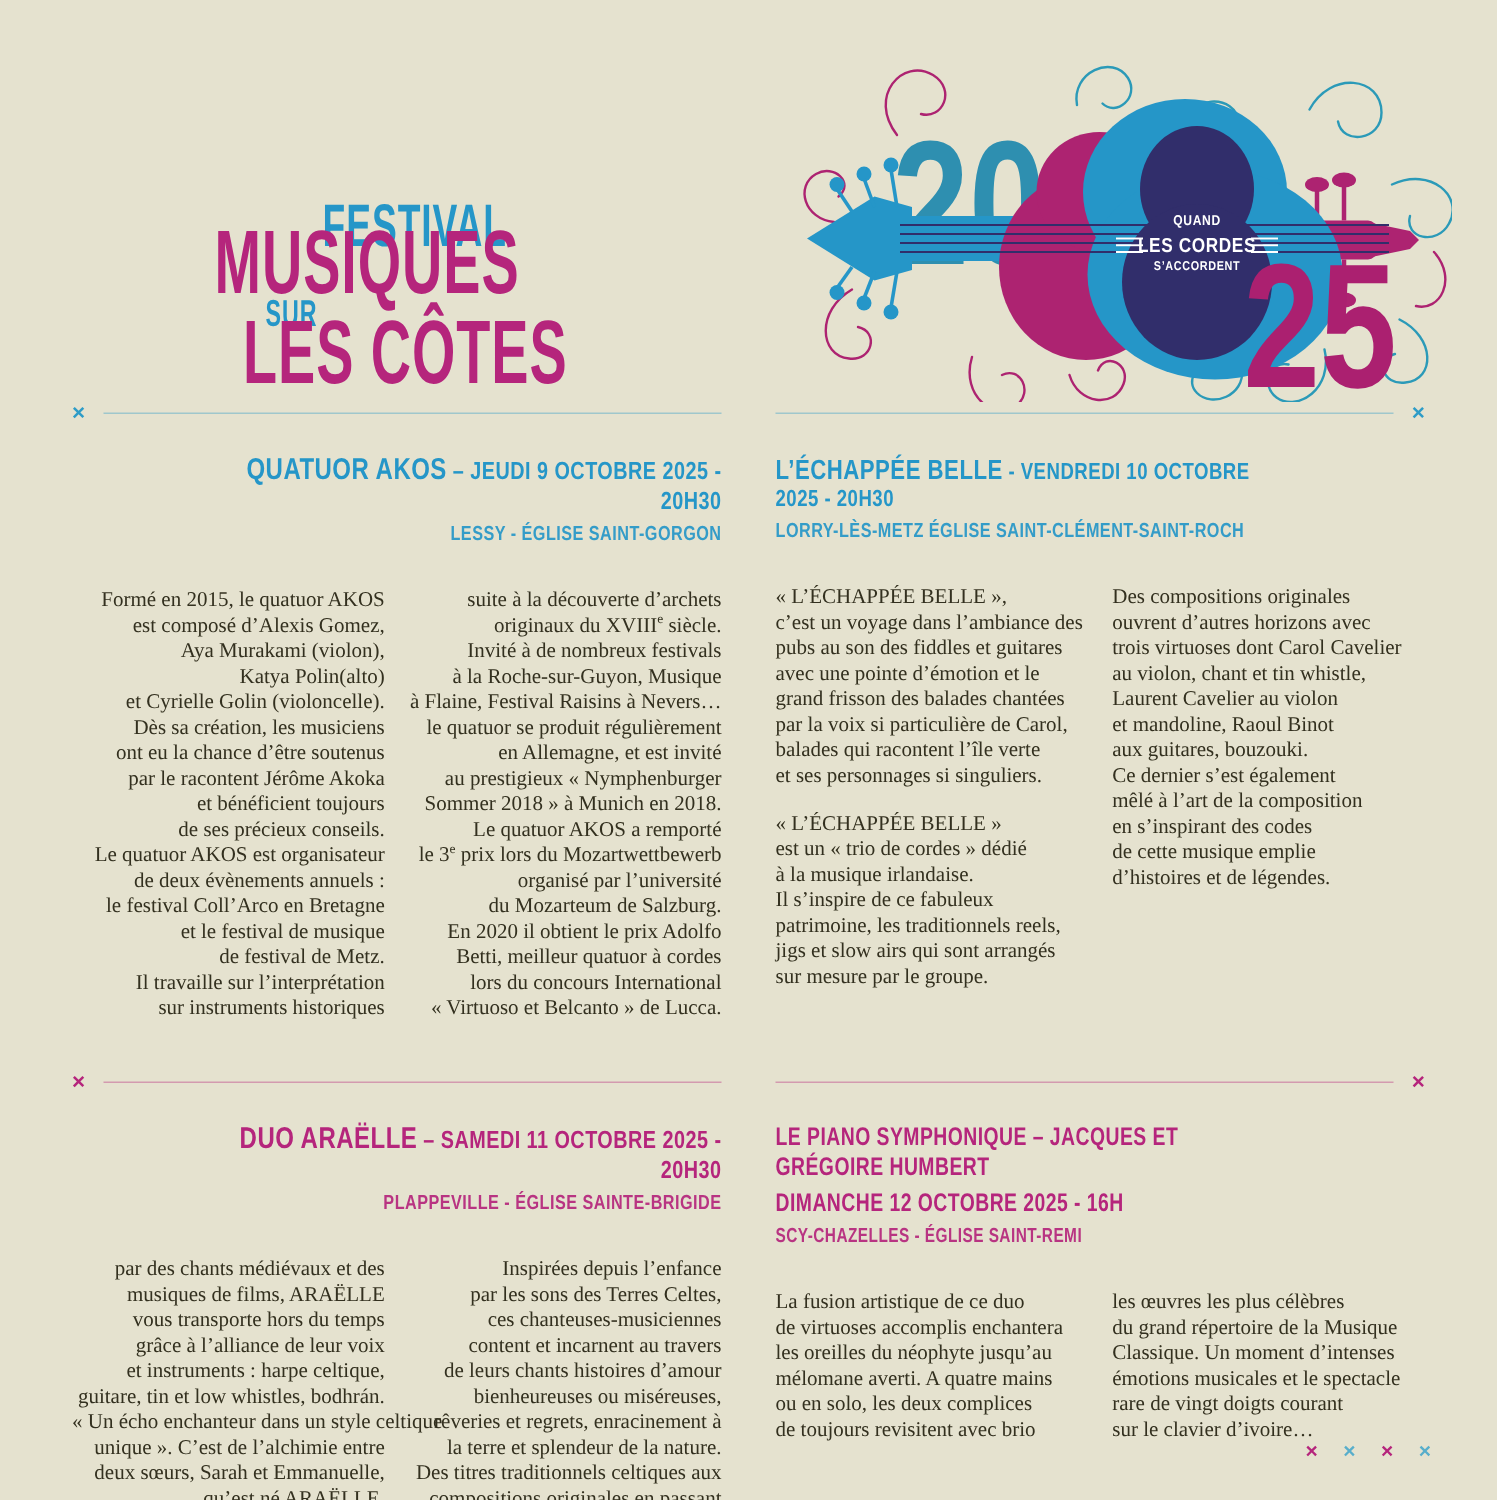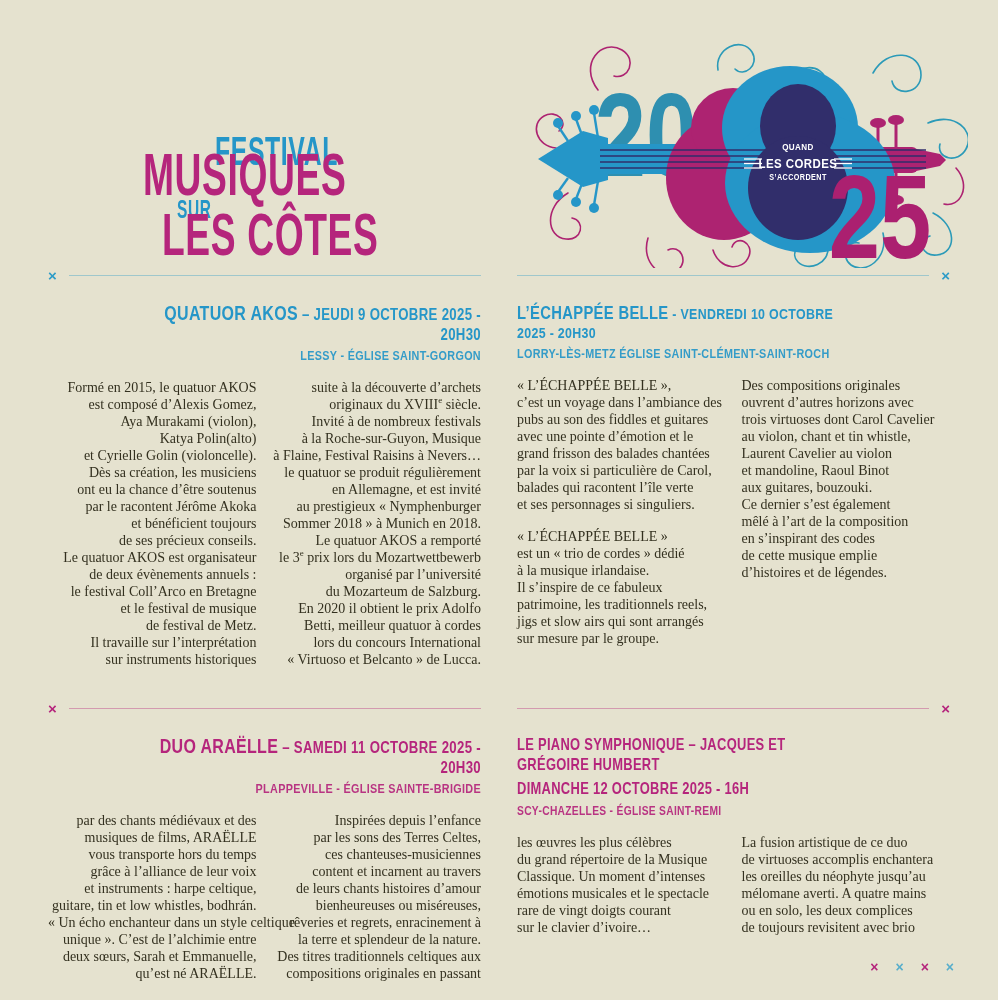--- a/index.html
+++ b/index.html
@@ -41,21 +41,21 @@
   .align-left  .heading{transform:scaleX(.8);transform-origin:0 0;}
   .h1main{font-size:20px;font-weight:700;}
   .h1rest{font-size:16.5px;font-weight:700;}
   .s2 .h1main{font-size:18.5px;} .s2 .h1rest{font-size:15.5px;}
   .s4.align-left .heading{transform:scaleX(.76);}
   .s4 .h1main,.s4 .h1rest{font-size:17px;}
   .h-line2{font-size:17px;font-weight:700;margin-top:4px;}
   .h-line2:empty{display:none;}
   .h-sub{font-size:13.5px;font-weight:700;margin-top:4px;opacity:.92;}
 
-  .cols{display:grid;grid-template-columns:1fr 1fr;column-gap:16px;margin-top:16px;}
+  .cols{display:grid;grid-template-columns:1fr 1fr;column-gap:16px;margin-top:29px;}
   .col{font-family:"Liberation Serif","DejaVu Serif",serif;font-size:14px;line-height:17px;
        color:#33301f;min-width:0;}
   .align-right .col{text-align:right;}
   .tline{white-space:nowrap;}
   .tgap{height:15px;}
   .it{}
   .sup{font-size:9px;vertical-align:super;line-height:0;}
 
   
   .footmarks{position:absolute;right:44px;bottom:26px;display:flex;gap:17px;}
@@ -322,35 +322,35 @@
         <span class="x">×</span>
         <span class="line"></span>
       </div>
       <div class="heading">
         <div class="h1"><span class="h1main">LE PIANO SYMPHONIQUE</span><span class="h1rest"> – JACQUES ET GRÉGOIRE HUMBERT</span></div>
         <div class="h-line2">DIMANCHE 12 OCTOBRE 2025 - 16H</div>
         <div class="h-sub">SCY-CHAZELLES - ÉGLISE SAINT-REMI</div>
       </div>
       <div class="cols">
         <div class="col">
+            <div class="tline">La fusion artistique de ce duo</div>
+            <div class="tline">de virtuoses accomplis enchantera</div>
+            <div class="tline">les oreilles du néophyte jusqu’au</div>
+            <div class="tline">mélomane averti. A quatre mains</div>
+            <div class="tline">ou en solo, les deux complices</div>
+            <div class="tline">de toujours revisitent avec brio</div>
+          </div>
+        <div class="col">
             <div class="tline">les œuvres les plus célèbres</div>
             <div class="tline">du grand répertoire de la Musique</div>
             <div class="tline">Classique. Un moment d’intenses</div>
             <div class="tline">émotions musicales et le spectacle</div>
             <div class="tline">rare de vingt doigts courant</div>
             <div class="tline">sur le clavier d’ivoire…</div>
           </div>
-        <div class="col">
-            <div class="tline">La fusion artistique de ce duo</div>
-            <div class="tline">de virtuoses accomplis enchantera</div>
-            <div class="tline">les oreilles du néophyte jusqu’au</div>
-            <div class="tline">mélomane averti. A quatre mains</div>
-            <div class="tline">ou en solo, les deux complices</div>
-            <div class="tline">de toujours revisitent avec brio</div>
-          </div>
       </div>
     </section>
 
   </div>
 
   <div class="footmarks">
     <span style="color: rgb(181, 37, 124);">×</span>
     <span style="color: rgb(88, 174, 203);">×</span>
     <span style="color: rgb(181, 37, 124);">×</span>
     <span style="color: rgb(88, 174, 203);">×</span>

